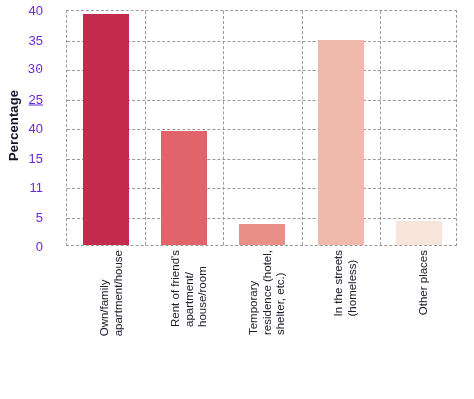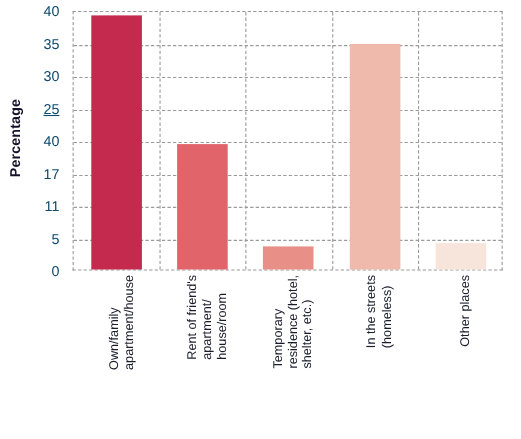--- a/index.html
+++ b/index.html
@@ -46,24 +46,24 @@
   
   #y-tick-labels {
     position: absolute;
     left: 28px;
     top: 0px;
     width: 34px;
     height: 250px;
   }
   #y-tick-labels .ytick {
     position: absolute;
-    right: 8px;
+    right: 19px;
     transform: translateY(-50%);
     font-size: 13px;
-    color: #0c4a6e;
+    color: #6d28d9;
     text-align: right;
     white-space: nowrap;
   }
 
   
   #plot-area {
     position: absolute;
     left: 66px;
     top: 10px;
     width: 391px;
@@ -135,24 +135,24 @@
 <div id="chart-root">
 
   <div id="y-axis-title">
     <span class="vtext">Percentage</span>
   </div>
 
   <div id="y-tick-labels">
       <div class="ytick" style="top: 246px;">0</div>
       <div class="ytick" style="top: 216.5px;">5</div>
       <div class="ytick" style="top: 187px;">11</div>
-      <div class="ytick" style="top: 157.5px;">17</div>
+      <div class="ytick" style="top: 157.5px;">15</div>
       <div class="ytick" style="top: 128px;">40</div>
       <div class="ytick" style="top: 98.5px; text-decoration: underline;">25</div>
-      <div class="ytick" style="top: 69px;">30</div>
+      <div class="ytick" style="top: 69px; font-family: Liberation Mono, monospace;">30</div>
       <div class="ytick" style="top: 39.5px;">35</div>
       <div class="ytick" style="top: 10px;">40</div>
     </div>
 
   <div id="plot-area">
     <div id="gridlines-h">
         <div class="gridline-h" style="top: 206.5px;"></div>
         <div class="gridline-h" style="top: 177px;"></div>
         <div class="gridline-h" style="top: 147.5px;"></div>
         <div class="gridline-h" style="top: 118px;"></div>

